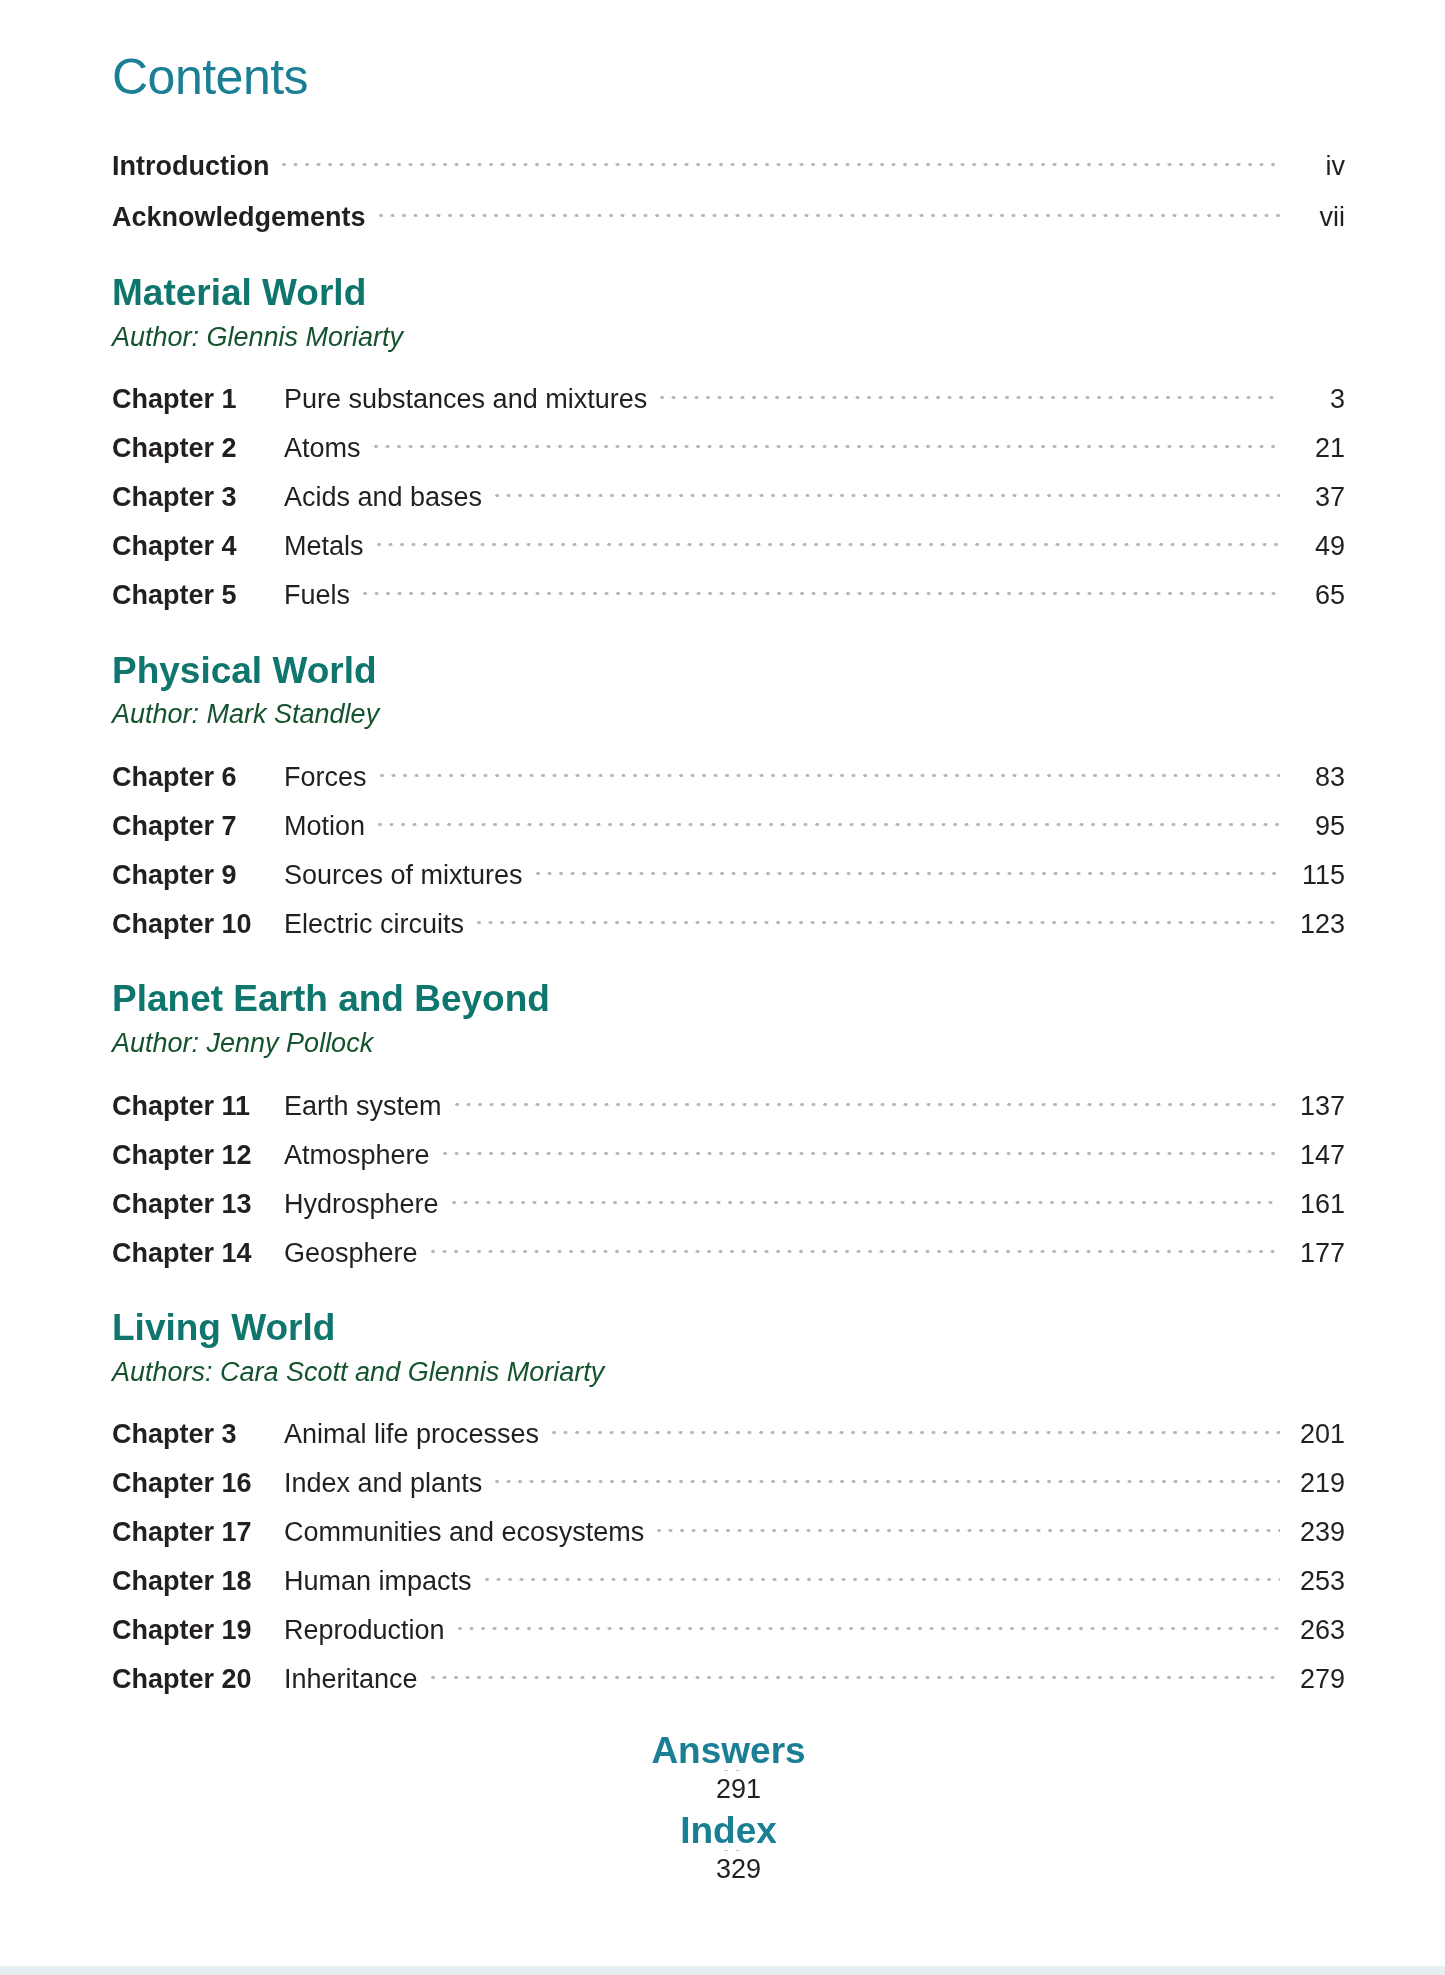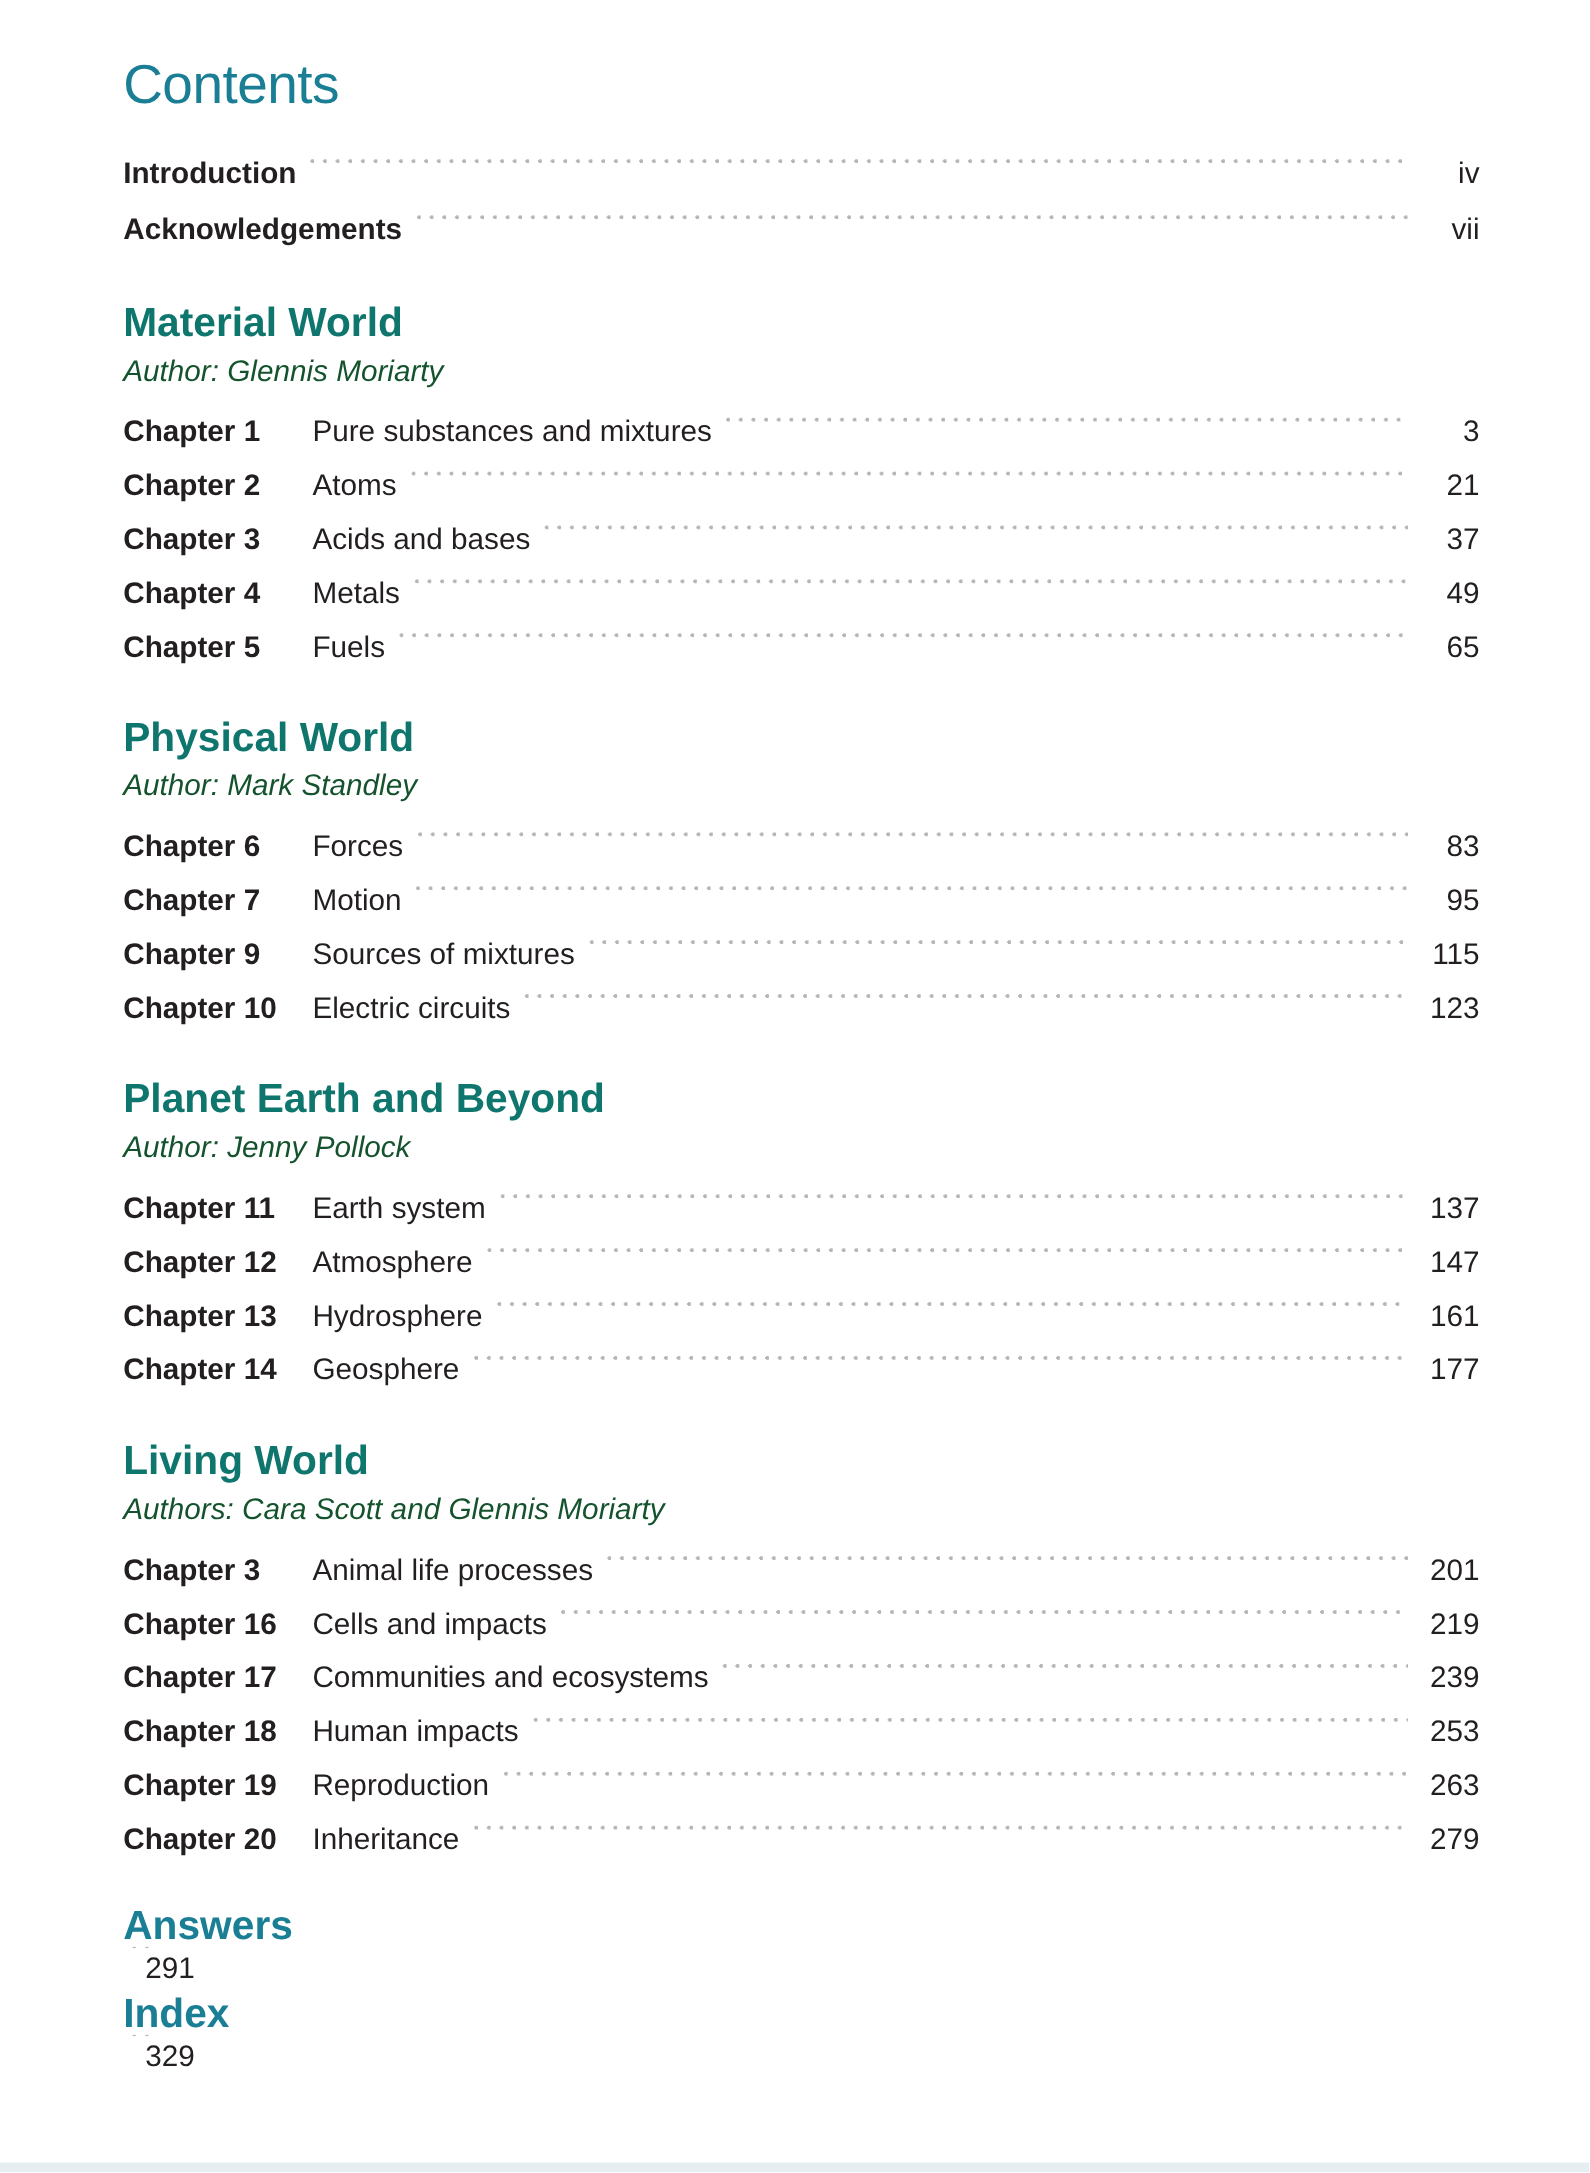--- a/index.html
+++ b/index.html
@@ -16,21 +16,21 @@
     color: #1a7e95;
     font-size: 50px;
     font-weight: normal;
     line-height: 1;
     letter-spacing: -0.5px;
   }
 
   
   .toc-row {
     display: flex;
-    align-items: flex-start;
+    align-items: center;
     height: 49px;
     padding-bottom: 7px;
   }
   .leader {
     flex: 1;
     height: 5px;
     margin: 0 0 4px 13px;
     background-image: radial-gradient(circle at 2px 2.5px, #b5b5b5 1.6px, rgba(0,0,0,0) 1.9px);
     background-size: 11.5px 5px;
     background-repeat: repeat-x;
@@ -228,21 +228,21 @@
     <div class="section-author">Authors: Cara Scott and Glennis Moriarty</div>
     <div class="chapter-list">
       <div class="toc-row">
         <span class="ch-label">Chapter 3</span>
         <span class="ch-title">Animal life processes</span>
         <span class="leader"></span>
         <span class="page-num">201</span>
       </div>
       <div class="toc-row">
         <span class="ch-label">Chapter 16</span>
-        <span class="ch-title">Cells and impacts</span>
+        <span class="ch-title">Index and plants</span>
         <span class="leader"></span>
         <span class="page-num">219</span>
       </div>
       <div class="toc-row">
         <span class="ch-label">Chapter 17</span>
         <span class="ch-title">Communities and ecosystems</span>
         <span class="leader"></span>
         <span class="page-num">239</span>
       </div>
       <div class="toc-row">

